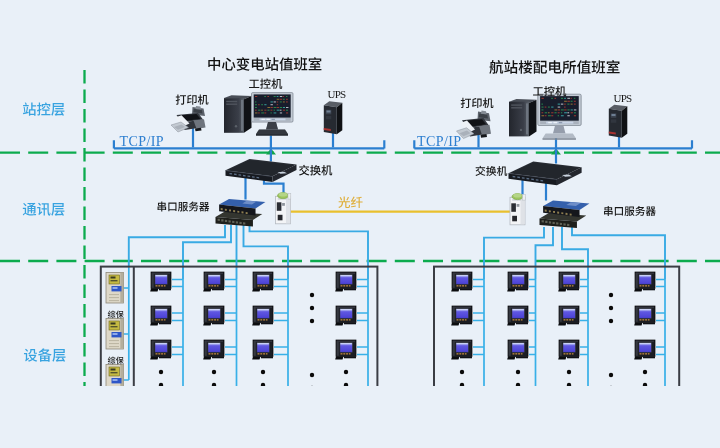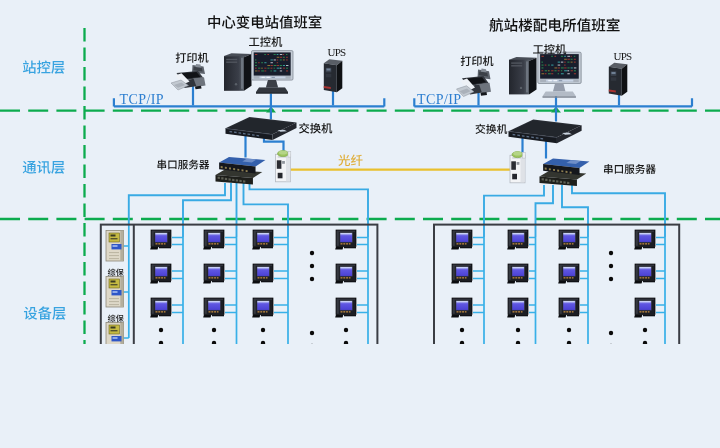--- a/index.html
+++ b/index.html
@@ -1,15 +1,15 @@
 <!DOCTYPE html>
 <html><head><meta charset="utf-8">
 <style>
 html,body{margin:0;padding:0;background:#e9f0f8;}
-#stage{position:relative;width:720px;height:344px;overflow:hidden;}
+#stage{position:relative;width:720px;height:344px;overflow:hidden;margin-top:42px;}
 </style></head>
 <body>
 <div id="stage">
 <svg width="720" height="448" viewBox="0 0 720 448">
 <defs>
         <path id="r4e2d" d="M458 840V661H96V186H171V248H458V-79H537V248H825V191H902V661H537V840ZM171 322V588H458V322ZM825 322H537V588H825Z"></path>
         <path id="r4e32" d="M457 299V153H182V299ZM144 724V452H457V369H105V43H182V86H457V-79H537V86H820V45H900V369H537V452H855V724H537V840H457V724ZM537 299H820V153H537ZM220 657H457V519H220ZM537 657H775V519H537Z"></path>
         <path id="r4ea4" d="M318 597C258 521 159 442 70 392C87 380 115 351 129 336C216 393 322 483 391 569ZM618 555C711 491 822 396 873 332L936 382C881 445 768 536 677 598ZM352 422 285 401C325 303 379 220 448 152C343 72 208 20 47 -14C61 -31 85 -64 93 -82C254 -42 393 16 503 102C609 16 744 -42 910 -74C920 -53 941 -22 958 -5C797 21 663 74 559 151C630 220 686 303 727 406L652 427C618 335 568 260 503 199C437 261 387 336 352 422ZM418 825C443 787 470 737 485 701H67V628H931V701H517L562 719C549 754 516 809 489 849Z"></path>
         <path id="r4f4e" d="M578 131C612 69 651 -14 666 -64L725 -43C707 7 667 88 633 148ZM265 836C210 680 119 526 22 426C36 409 57 369 64 351C100 389 135 434 168 484V-78H239V601C276 670 309 743 336 815ZM363 -84C380 -73 407 -62 590 -9C588 6 587 35 588 54L447 18V385H676C706 115 765 -69 874 -71C913 -72 948 -28 967 124C954 130 925 148 912 162C905 69 892 17 873 18C818 21 774 169 749 385H951V456H741C733 540 727 631 724 727C792 742 856 759 910 778L846 838C737 796 545 757 376 732L377 731L376 40C376 2 352 -14 335 -21C346 -36 359 -66 363 -84ZM669 456H447V676C515 686 585 698 653 712C657 622 662 536 669 456Z"></path>
         <path id="r4fdd" d="M452 726H824V542H452ZM380 793V474H598V350H306V281H554C486 175 380 74 277 23C294 9 317 -18 329 -36C427 21 528 121 598 232V-80H673V235C740 125 836 20 928 -38C941 -19 964 7 981 22C884 74 782 175 718 281H954V350H673V474H899V793ZM277 837C219 686 123 537 23 441C36 424 58 384 65 367C102 404 138 448 173 496V-77H245V607C284 673 319 744 347 815Z"></path>

